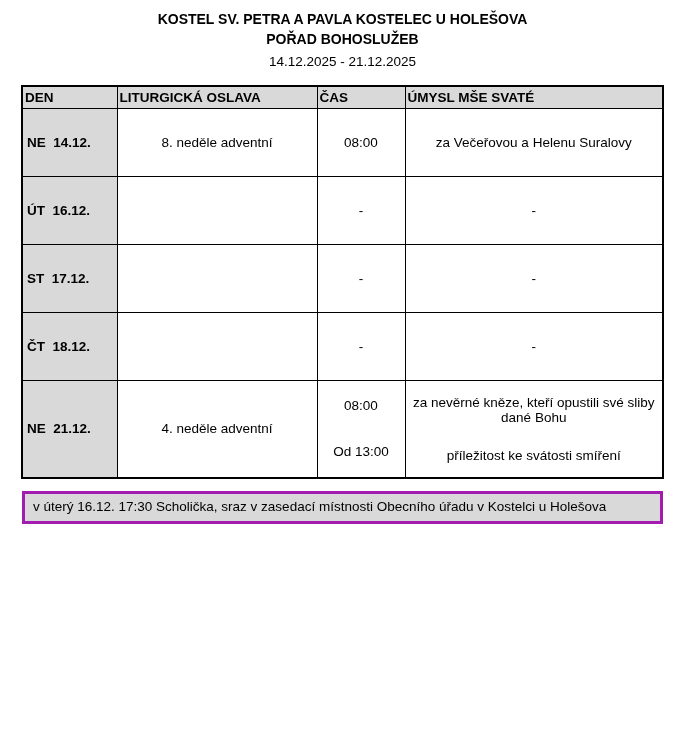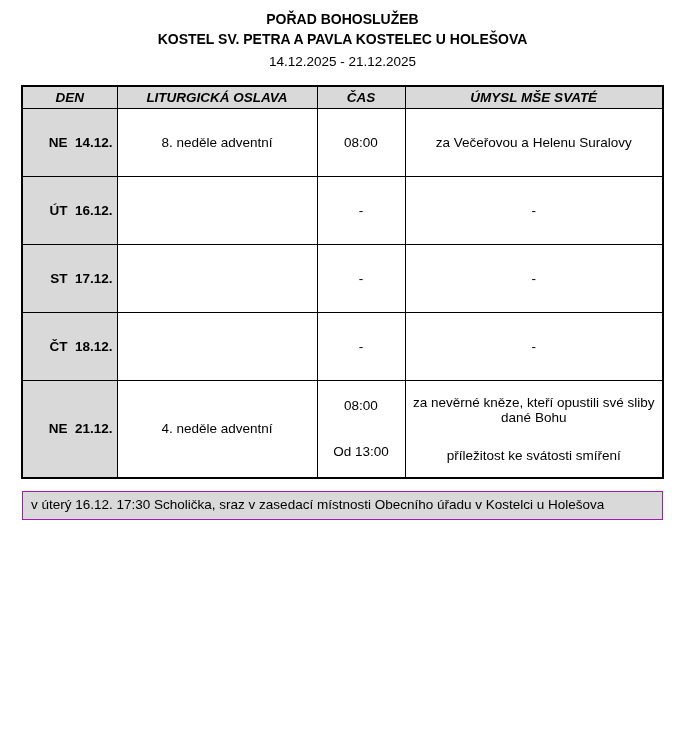--- a/index.html
+++ b/index.html
@@ -27,28 +27,27 @@
   table.schedule th, table.schedule td {
     border: 1px solid #000;
     font-size: 13.5px;
     padding: 2px 4px;
     vertical-align: middle;
   }
   table.schedule th {
     background: #d9d9d9;
     font-weight: bold;
     height: 22px;
-    text-align: center;
+    text-align: left;
     padding: 2px 2px;
-    font-style: italic;
   }
   td.den {
     background: #d9d9d9;
     font-weight: bold;
-    text-align: right;
+    text-align: left;
     padding-left: 8px;
     white-space: pre;
   }
   td.center { text-align: center; }
   tbody tr { height: 68px; }
   tbody tr.tall { height: 98px; }
 
   .stack {
     display: flex;
     flex-direction: column;
@@ -56,34 +55,34 @@
     align-items: center;
     height: 92px;
     text-align: center;
   }
   .stack .entry { width: 100%; }
 
   .footer-note {
     width: 641px;
     margin: 12px auto 0 auto;
     background: #d9d9d9;
-    border: 1px solid #a21caf;
+    border: 3px solid #a21caf;
     font-size: 13.5px;
     line-height: 1.45;
     padding: 3px 8px 4px 8px;
   }
 </style>
 </head>
 <body>
 
 <div class="page">
 
   <div class="titles">
+    <div class="title-line">KOSTEL SV. PETRA A PAVLA KOSTELEC U HOLEŠOVA</div>
     <div class="title-line">POŘAD BOHOSLUŽEB</div>
-    <div class="title-line">KOSTEL SV. PETRA A PAVLA KOSTELEC U HOLEŠOVA</div>
     <div class="date-line">14.12.2025 - 21.12.2025</div>
   </div>
 
   <table class="schedule">
     <colgroup>
       <col style="width:95px">
       <col style="width:200px">
       <col style="width:88px">
       <col style="width:258px">
     </colgroup>

